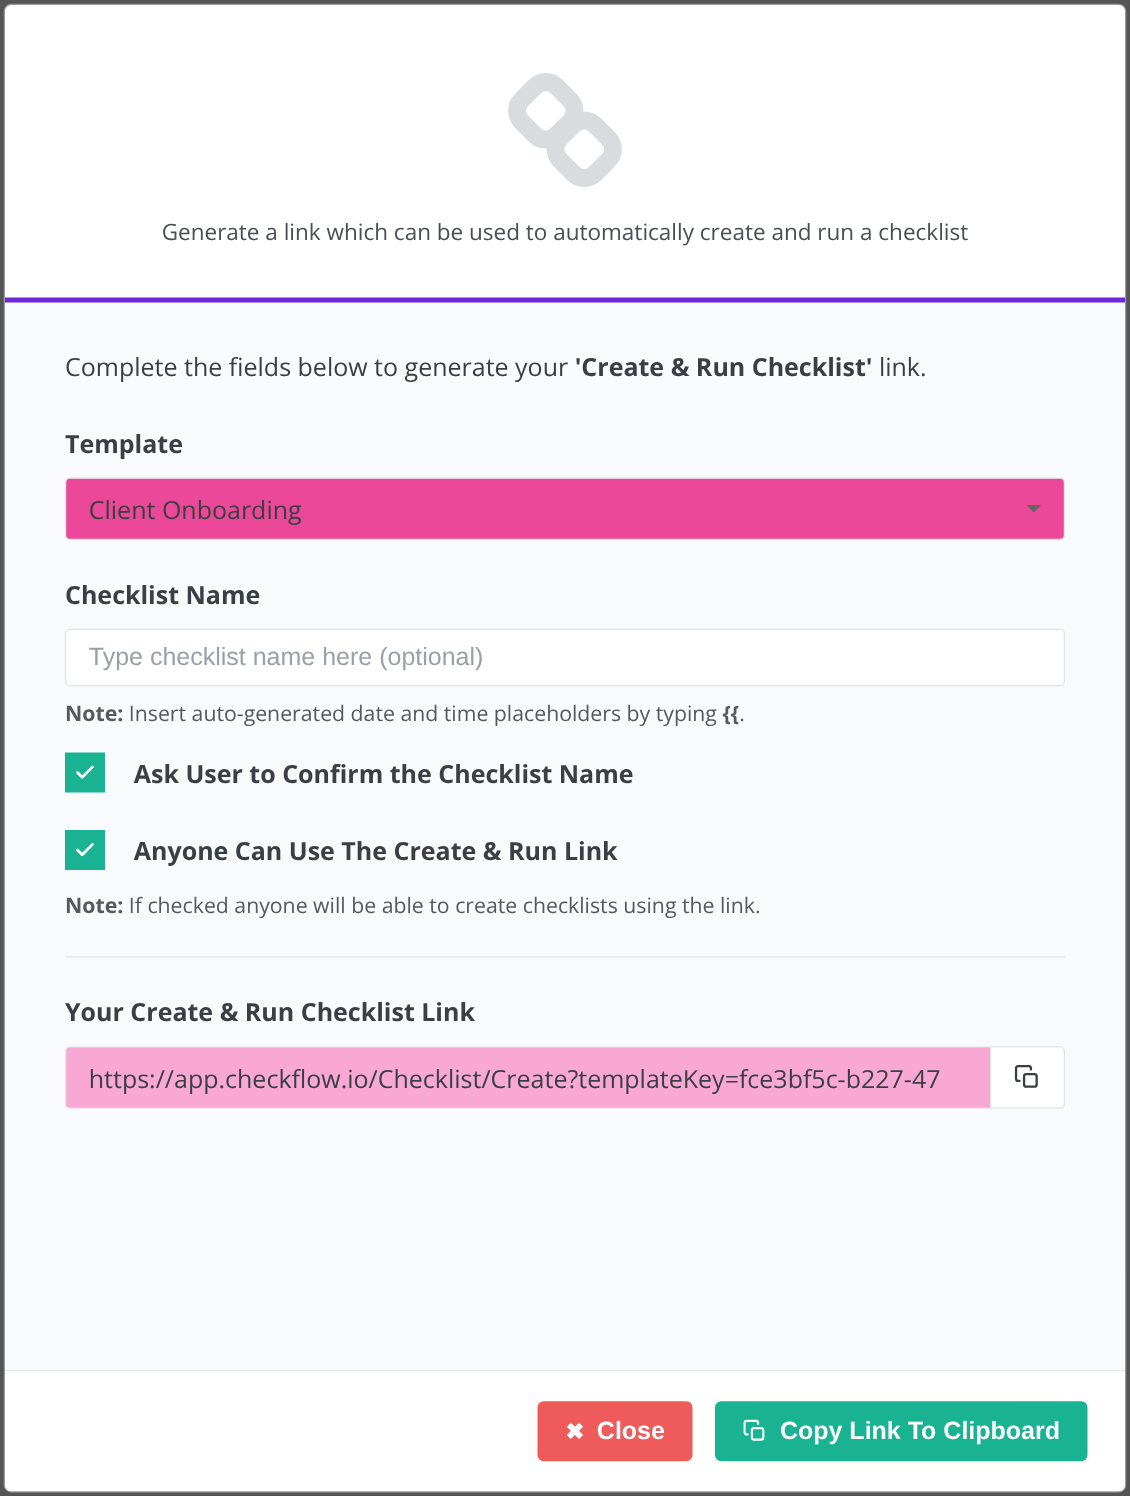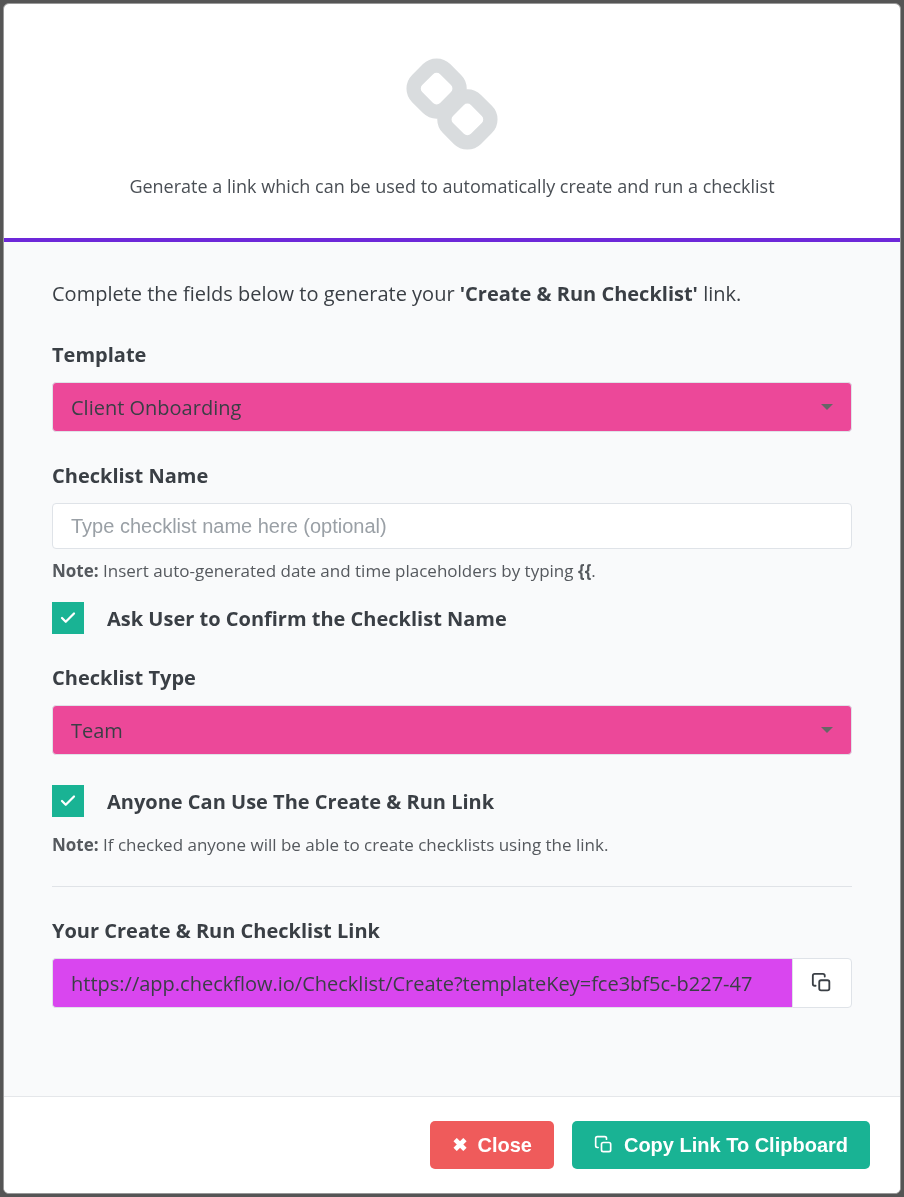--- a/index.html
+++ b/index.html
@@ -19,21 +19,21 @@
 .input { width:100%; height:46px; background:#fff; border:1px solid #dfe3e8; border-radius:4px; padding:0 18px; font-size:20px; color:#3a3f45; }
 .input::placeholder { color:#9aa0a6; }
 .note { font-size:17px; color:#55595e; margin-top:10px; }
 .note .bold { font-weight:700; }
 .checkbox-row { display:flex; align-items:center; gap:23px; margin-bottom:30px; }
 .checkbox { width:32px; height:32px; background:#19b394; display:flex; align-items:center; justify-content:center; cursor:pointer; flex-shrink:0; }
 .checkbox svg { stroke:#fff; }
 .checkbox-label { font-size:20px; font-weight:700; color:#3a3f45; }
 .divider { border:none; border-top:1px solid #e0e3e7; margin:30px 0; }
 .link-row { display:flex; }
-.link-input { flex:1; height:50px; background:#d946ef; border:1px solid #dfe3e8; border-radius:4px 0 0 4px; padding:0 18px; font-size:20px; color:#3a3f45; overflow:hidden; white-space:nowrap; display:flex; align-items:center; border-right:none; }
+.link-input { flex:1; height:50px; background:#f9a8d4; border:1px solid #dfe3e8; border-radius:4px 0 0 4px; padding:0 18px; font-size:20px; color:#3a3f45; overflow:hidden; white-space:nowrap; display:flex; align-items:center; border-right:none; }
 .copy-cell { width:60px; height:50px; background:#fff; border:1px solid #dfe3e8; border-radius:0 4px 4px 0; display:flex; align-items:center; justify-content:center; cursor:pointer; }
 .copy-cell svg { stroke:#3a3f45; }
 .footer { background:#fff; border-top:1px solid #e5e7ea; padding:24px 30px; display:flex; justify-content:flex-end; gap:18px; }
 .btn { display:inline-flex; align-items:center; gap:10px; height:48px; padding:0 22px; border:none; border-radius:5px; font-size:20px; font-weight:600; color:#fff; cursor:pointer; }
 .btn-close { background:#ef5b5b; }
 .btn-copy { background:#19b394; }
 .btn svg { stroke:#fff; }
 .close-x { font-size:18px; font-weight:700; }
 </style>
 </head>
@@ -75,27 +75,20 @@
 
     <div class="checkbox-row">
       <div class="checkbox">
         <svg width="18" height="18" viewBox="0 0 24 24" fill="none" stroke-width="3" stroke-linecap="round" stroke-linejoin="round">
             <polyline points="20 6 9 17 4 12"></polyline>
           </svg>
       </div>
       <span class="checkbox-label">Ask User to Confirm the Checklist Name</span>
     </div>
 
-    <div class="field">
-      <div class="label">Checklist Type</div>
-      <div class="select">
-        <span>Team</span>
-        <span class="caret"></span>
-      </div>
-    </div>
 
     <div class="checkbox-row" style="margin-bottom:16px;">
       <div class="checkbox">
         <svg width="18" height="18" viewBox="0 0 24 24" fill="none" stroke-width="3" stroke-linecap="round" stroke-linejoin="round">
             <polyline points="20 6 9 17 4 12"></polyline>
           </svg>
       </div>
       <span class="checkbox-label">Anyone Can Use The Create &amp; Run Link</span>
     </div>
 

